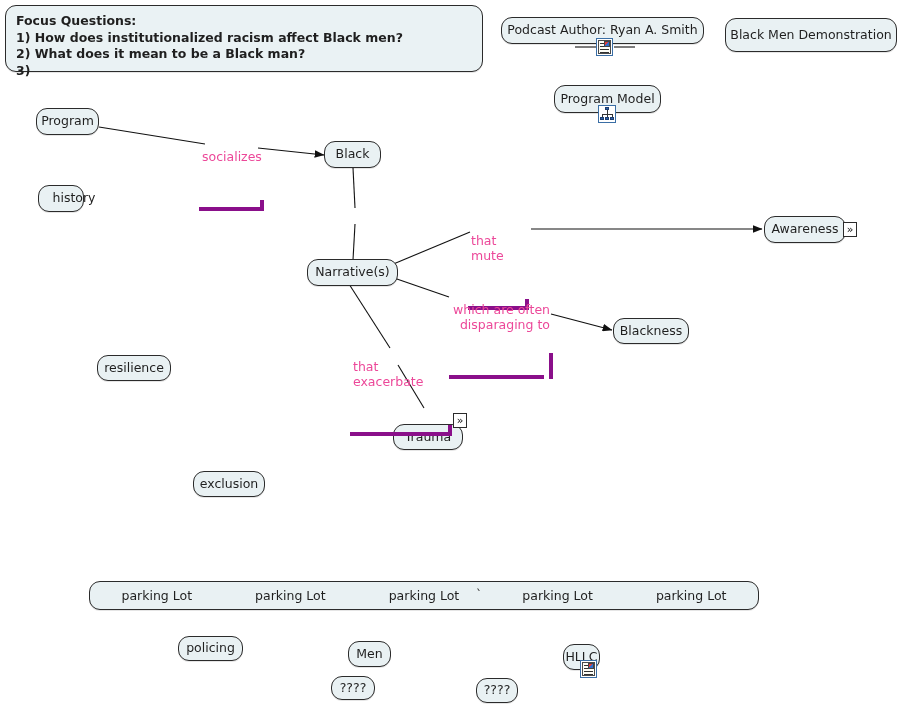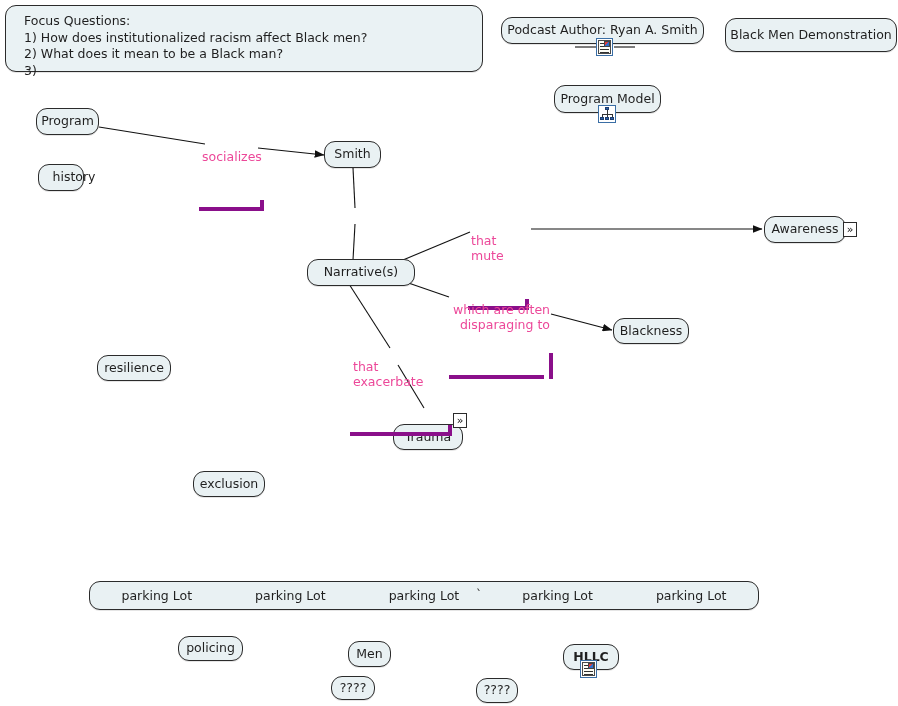--- a/index.html
+++ b/index.html
@@ -27,27 +27,28 @@
     box-shadow:0 1px 0 rgba(0,0,0,.10);
   }
 
   
   .qbox{
     position:absolute;
     background:#eaf2f4;
     border:1.3px solid #2b2b2b;
     border-radius:11px;
     box-sizing:border-box;
-    padding:7px 18px;
+    padding:7px 10px;
     font-size:12.5px;
     line-height:16.5px;
     color:#1f1f1f;
     white-space:pre-line;
     text-align:left;
     box-shadow:0 1px 0 rgba(0,0,0,.10);
+    font-weight:bold;
   }
 
   
   .parking{
     position:absolute;
     background:#e9f1f3;
     border:1.3px solid #2b2b2b;
     border-radius:11px;
     box-sizing:border-box;
     display:flex;align-items:center;
@@ -180,29 +181,29 @@
     <div class="lk" style="left:2.5px;top:8px;width:1px;height:3px;"></div>
     <div class="lk" style="left:13px;top:8px;width:1px;height:3px;"></div>
     <div class="lk" style="left:7.5px;top:8px;width:1px;height:3px;"></div>
     <div class="nd" style="left:1px;top:11px;width:4px;height:3px;"></div>
     <div class="nd" style="left:6px;top:11px;width:4px;height:3px;"></div>
     <div class="nd" style="left:11px;top:11px;width:4px;height:3px;"></div>
   </div>
 
   <div class="node" style="left:36px;top:108px;width:63px;height:27px;">Program</div>
 
-  <div class="node" style="left:38px;top:164px;width:41px;height:27px;padding-left:35px;">history</div>
+  <div class="node" style="left:38px;top:185px;width:41px;height:27px;padding-left:35px;">history</div>
 
   <div class="node" style="left:97px;top:355px;width:74px;height:26px;">resilience</div>
 
   <div class="node" style="left:193px;top:471px;width:72px;height:26px;">exclusion</div>
 
-  <div class="node" style="left:324px;top:141px;width:57px;height:27px;">Smith</div>
-
-  <div class="node" style="left:307px;top:259px;width:108px;height:27px;">Narrative(s)</div>
+  <div class="node" style="left:324px;top:141px;width:57px;height:27px;">Black</div>
+
+  <div class="node" style="left:307px;top:259px;width:91px;height:27px;">Narrative(s)</div>
 
   <div class="node" style="left:764px;top:216px;width:82px;height:27px;">Awareness</div>
   <div class="chev" style="left:843px;top:222px;">»</div>
 
   <div class="node" style="left:613px;top:318px;width:76px;height:26px;">Blackness</div>
 
   <div class="node" style="left:393px;top:424px;width:70px;height:26px;">Trauma</div>
   <div class="chev" style="left:453px;top:413px;">»</div>
 
   <div class="link" style="left:199px;top:134px;width:68px;">
@@ -241,21 +242,21 @@
   </div>
 
   <div class="node" style="left:178px;top:636px;width:65px;height:25px;">policing</div>
 
   <div class="node" style="left:348px;top:641px;width:43px;height:26px;">Men</div>
 
   <div class="node" style="left:331px;top:676px;width:44px;height:24px;">????</div>
 
   <div class="node" style="left:476px;top:678px;width:42px;height:25px;">????</div>
 
-  <div class="node" style="left:563px;top:644px;width:56px;height:26px;font-weight:bold;">HLLC</div>
+  <div class="node" style="left:563px;top:644px;width:37px;height:26px;">HLLC</div>
 
   <div class="resicon" style="left:580px;top:660px;">
     <div class="sheet">
       <div class="ln" style="top:2px;width:7px;"></div>
       <div class="ln" style="top:5px;width:9px;"></div>
       <div class="ln" style="top:8px;width:9px;"></div>
       <div class="ln" style="top:11px;width:9px;"></div>
       <div class="thumb"></div>
     </div>
   </div>

